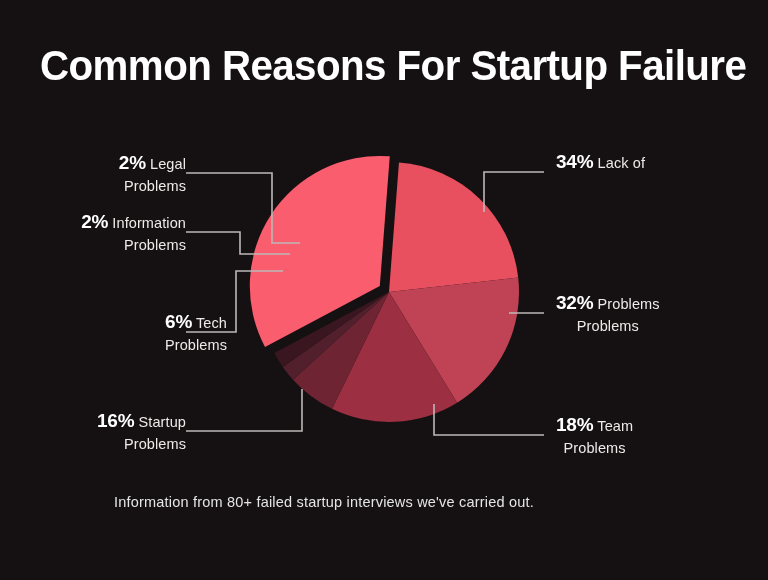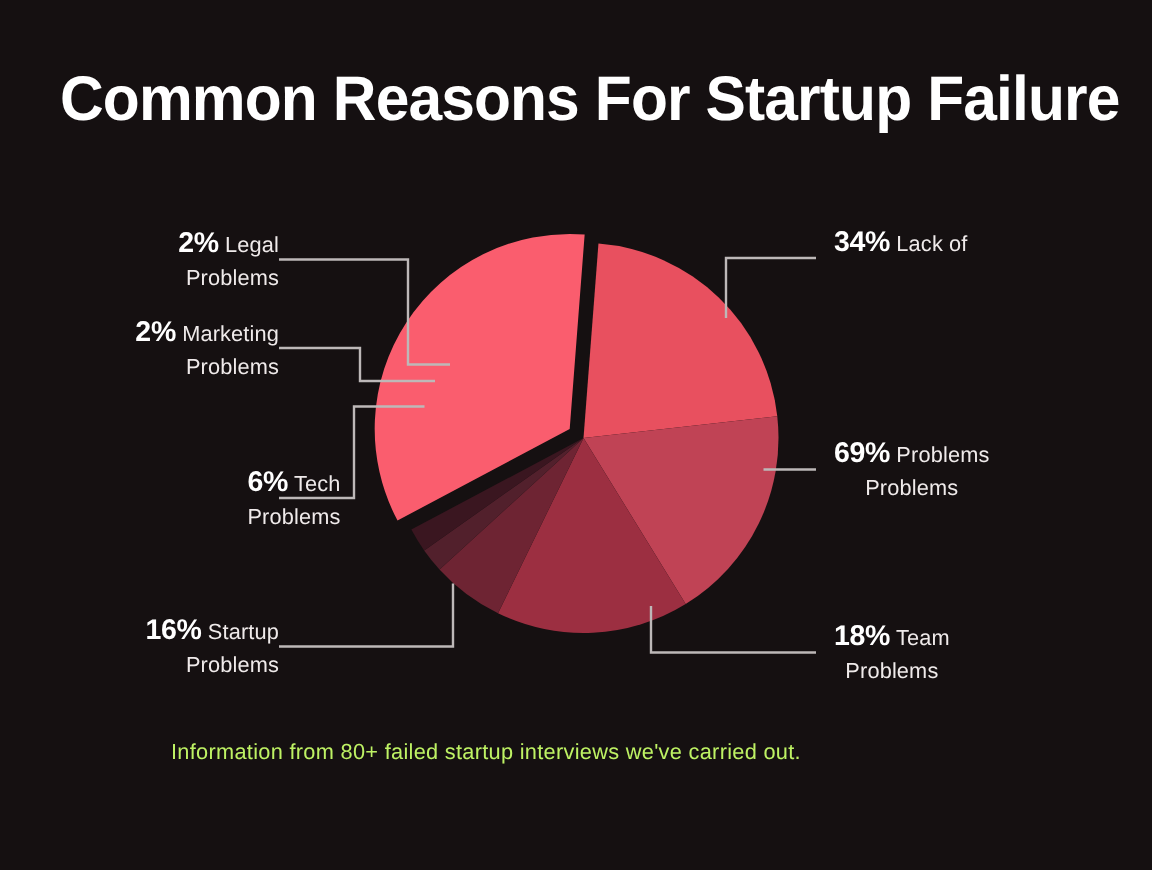--- a/index.html
+++ b/index.html
@@ -78,21 +78,21 @@
     color: #efeaea;
   }
 
   
   #footer {
     position: absolute;
     left: 0;
     top: 494px;
     width: 648px;
     text-align: center;
-    color: #bef264;
+    color: #e5e5e5;
     font-size: 14.5px;
     letter-spacing: 0.2px;
   }
 </style>
 </head>
 <body>
 
 <div id="canvas">
 
   <div id="title">Common Reasons For Startup Failure</div>
@@ -129,21 +129,21 @@
     </svg>
 
     <div class="callout left" style="left:0; top:152px; width:186px;">
       <span class="pct">2%</span>
       <span class="name">Legal</span>
       <span class="line2">Problems</span>
     </div>
 
     <div class="callout left" style="left:0; top:211px; width:186px;">
       <span class="pct">2%</span>
-      <span class="name">Marketing</span>
+      <span class="name">Information</span>
       <span class="line2">Problems</span>
     </div>
 
     <div class="callout left" style="left:0; top:311px; width:186px;margin-left:41px;">
       <span class="pct">6%</span>
       <span class="name">Tech</span>
       <span class="line2">Problems</span>
     </div>
 
     <div class="callout left" style="left:0; top:410px; width:186px;">
@@ -151,21 +151,21 @@
       <span class="name">Startup</span>
       <span class="line2">Problems</span>
     </div>
 
     <div class="callout right" style="left:556px; top:151px;">
       <span class="pct">34%</span>
       <span class="name">Lack of</span>
     </div>
 
     <div class="callout right" style="left:556px; top:292px;">
-      <span class="pct">69%</span>
+      <span class="pct">32%</span>
       <span class="name">Problems</span>
       <span class="line2">Problems</span>
     </div>
 
     <div class="callout right" style="left:556px; top:414px;">
       <span class="pct">18%</span>
       <span class="name">Team</span>
       <span class="line2">Problems</span>
     </div>
   </div>

